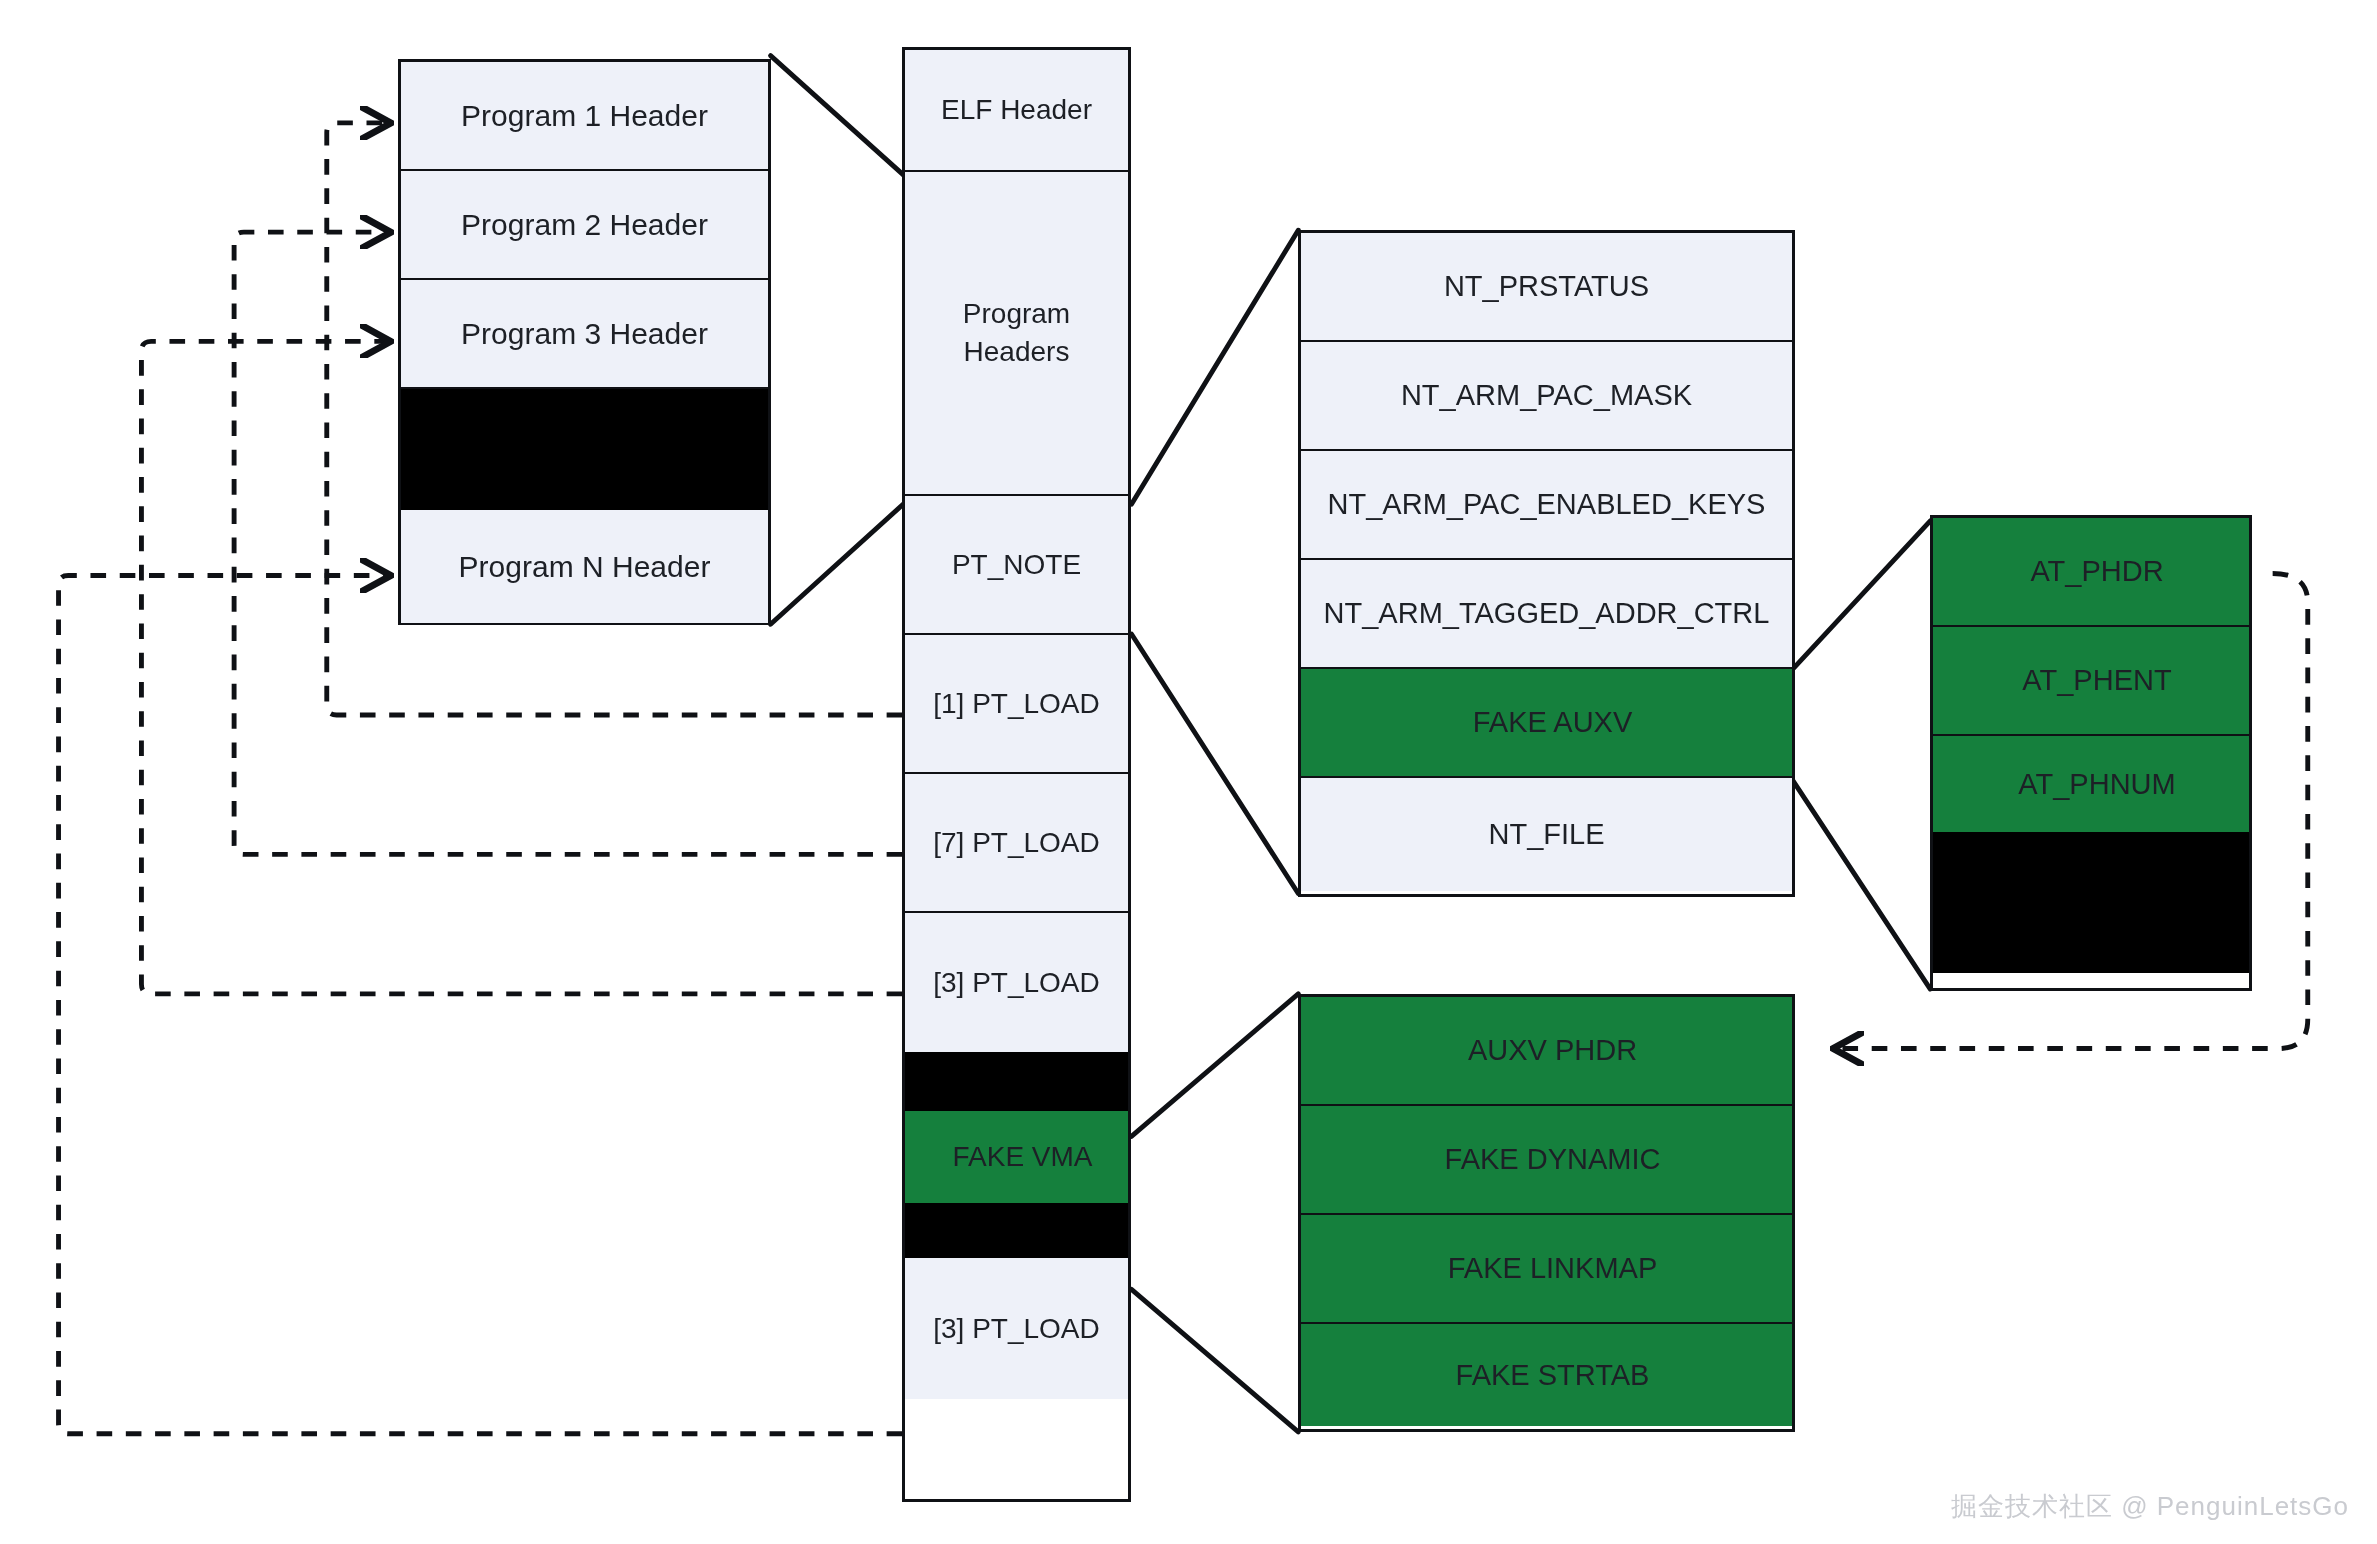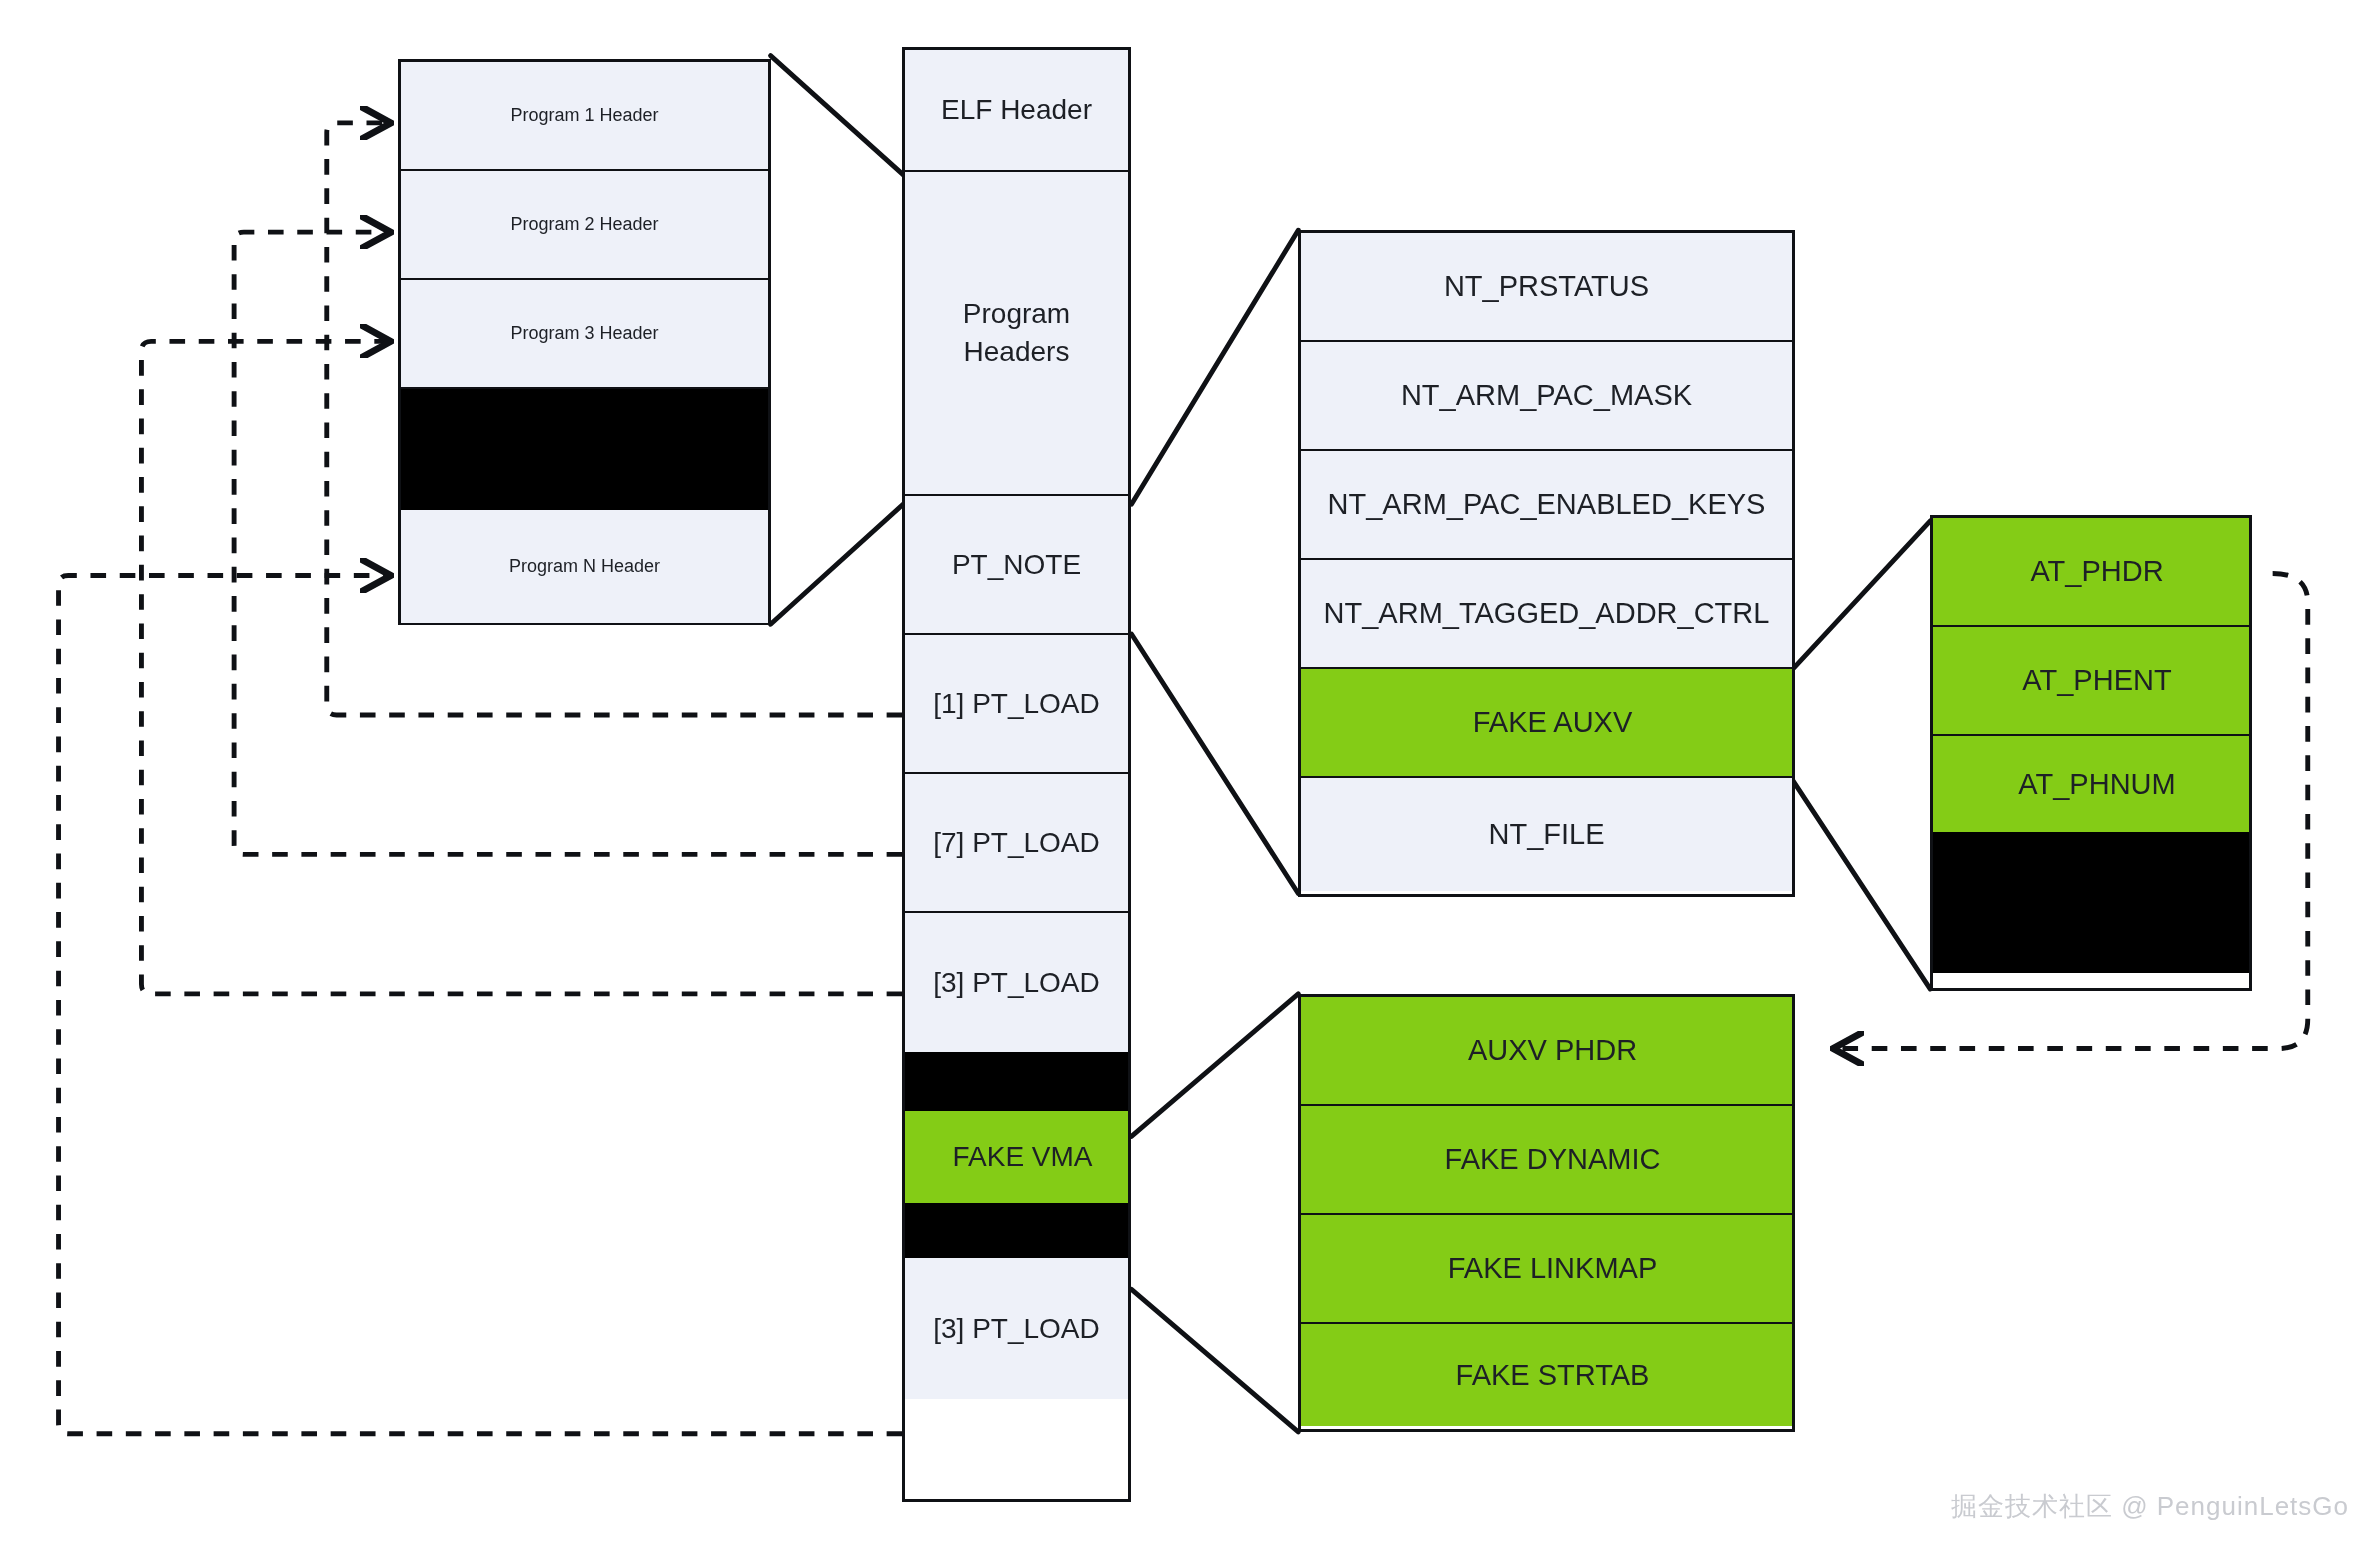--- a/index.html
+++ b/index.html
@@ -17,25 +17,25 @@
   .cell{
     position:relative;box-sizing:border-box;
     display:flex;align-items:center;justify-content:center;
     background:#eef1f9;
     border-bottom:2.9px solid #0f1115;
     color:#1d2026;
     text-align:center;
     white-space:nowrap;
   }
   .cell:last-child{border-bottom:none;}
-  .cell.yellow{background:#84cc16;padding-left:12px;}
+  .cell.yellow{background:#15803d;padding-left:12px;}
   .cell.black{background:#000000;}
 
   
-  .t26{font-size:18px;}
+  .t26{font-size:30px;}
   .t28{font-size:28px;}
   .t30{font-size:29px;}
 
   
   #watermark{
     position:absolute;right:29px;bottom:21.5px;
     font-size:26px;color:#c9cbd0;letter-spacing:1px;
     font-family:"Liberation Sans","DejaVu Sans",sans-serif;
     white-space:nowrap;
   }

